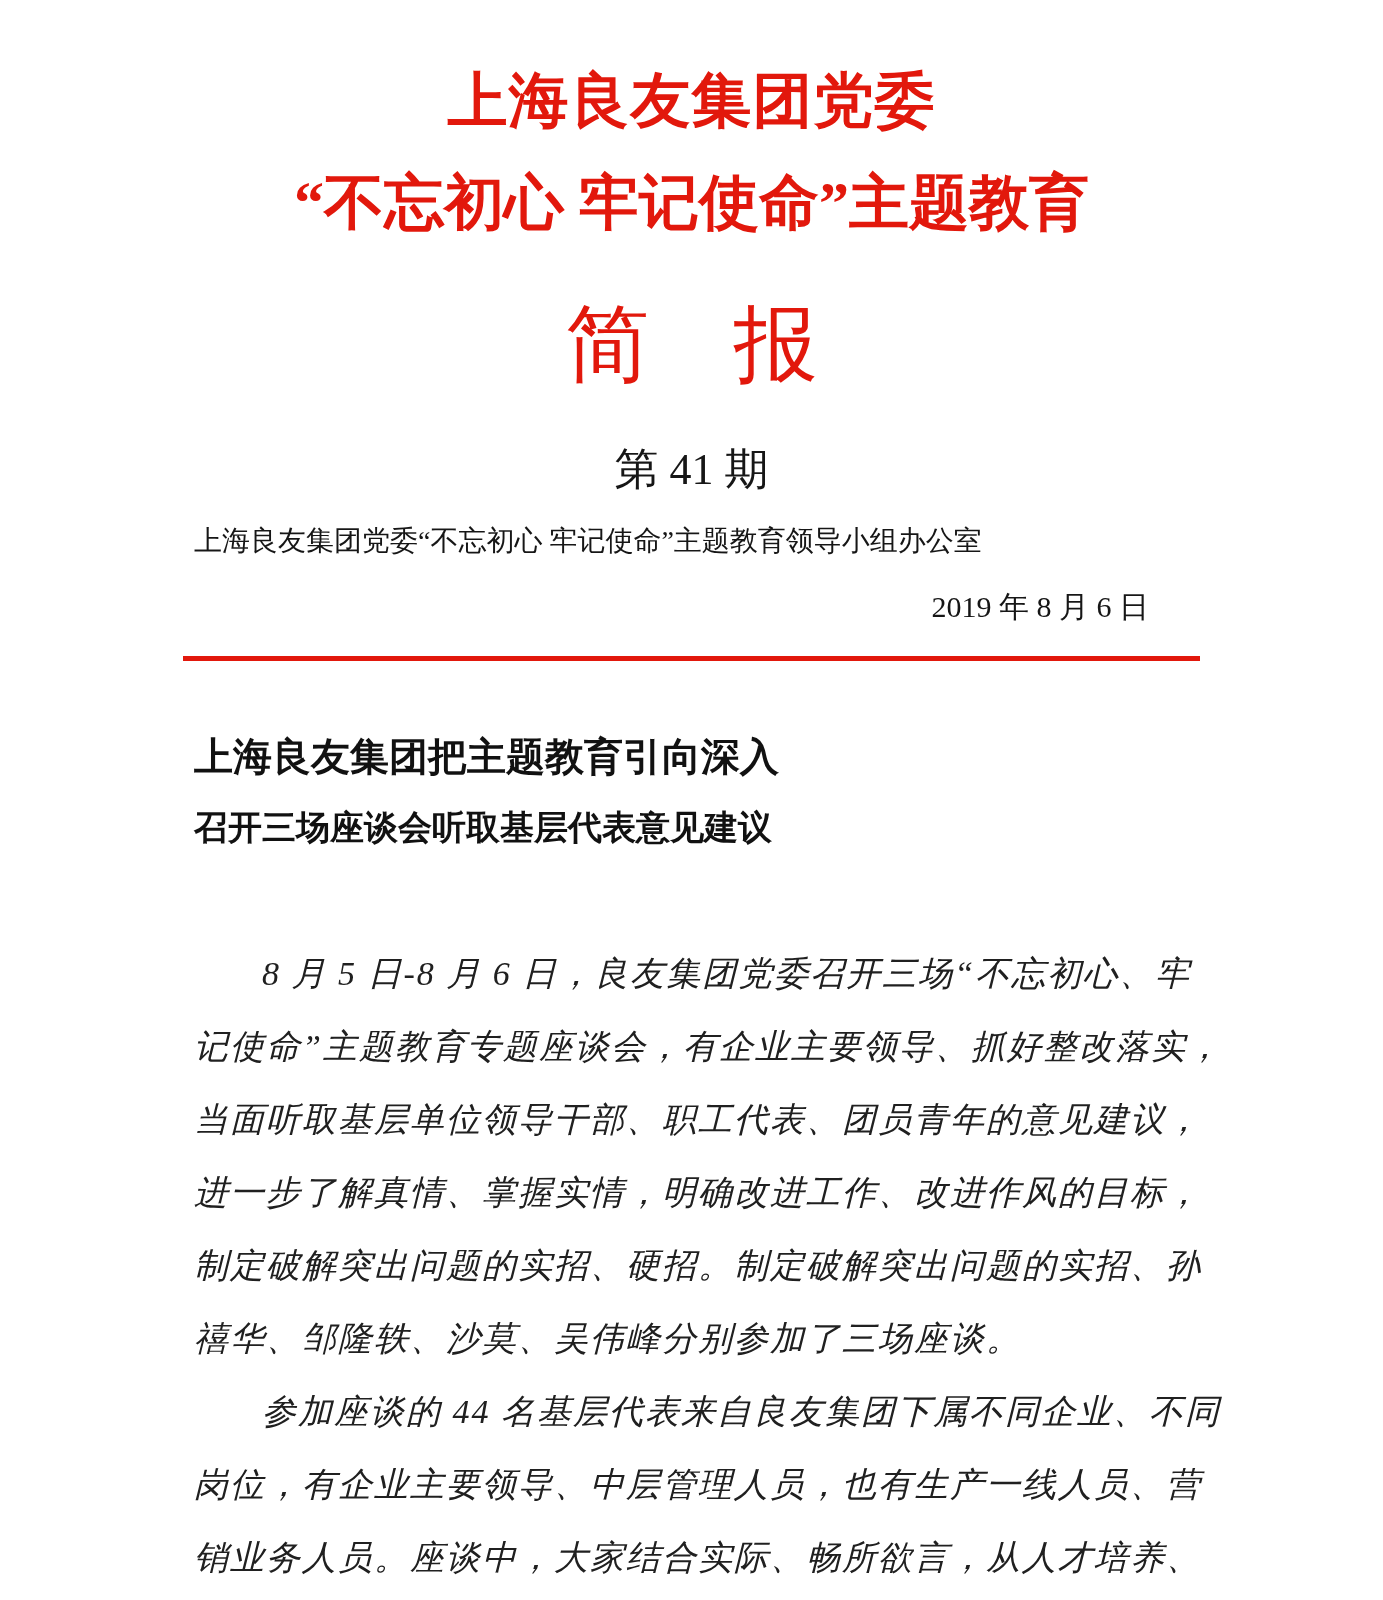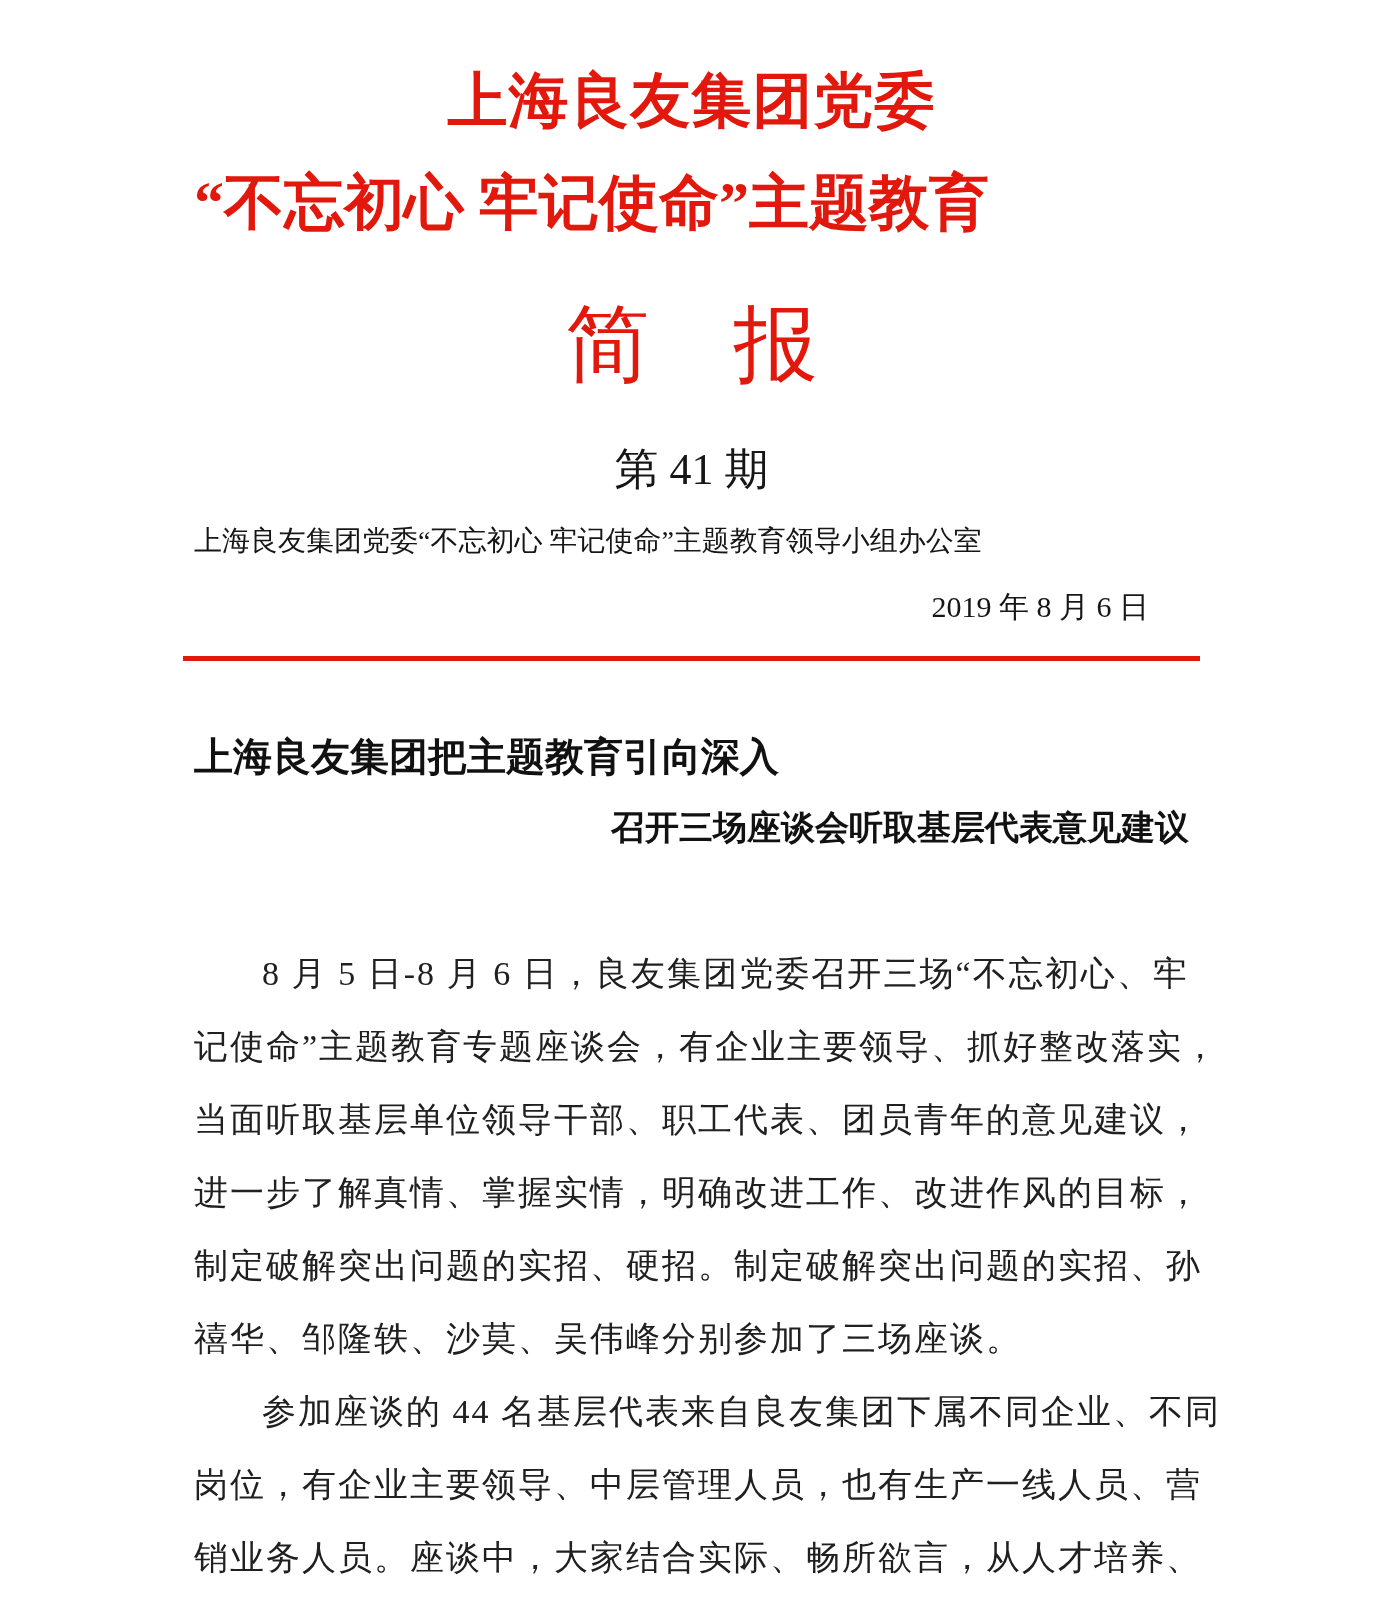--- a/index.html
+++ b/index.html
@@ -25,21 +25,21 @@
   .org-line1 {
     text-align: center;
     color: var(--accent, #e2180c);
     font-size: 60px;
     line-height: 62px;
     font-weight: 800;
     letter-spacing: 1px;
   }
   .org-line2 {
     margin-top: 40px;
-    text-align: left;
+    text-align: center;
     color: var(--accent, #e2180c);
     font-size: 60px;
     line-height: 62px;
     font-weight: 800;
   }
   .brief-title {
     margin-top: 66px;
     text-align: center;
     color: var(--accent, #e2180c);
     font-size: 84px;
@@ -77,30 +77,30 @@
   .article-title-1 {
     margin: 72px 0 0 0;
     text-align: left;
     font-size: 39px;
     line-height: 48px;
     font-weight: 700;
     color: #111111;
   }
   .article-title-2 {
     margin: 26px 0 0 0;
-    text-align: right;
+    text-align: left;
     font-size: 34px;
     line-height: 42px;
     font-weight: 700;
     color: #111111;
   }
   .article-body {
     margin-top: 88px;
   }
-  .para { margin: 0; }
+  .para { margin: 0; font-style: italic; }
   .bodyline {
     font-size: 34px;
     line-height: 73px;
     letter-spacing: 2px;
     white-space: nowrap;
     text-align: justify;
     text-align-last: justify;
     text-justify: inter-character;
     color: #202020;
   }

